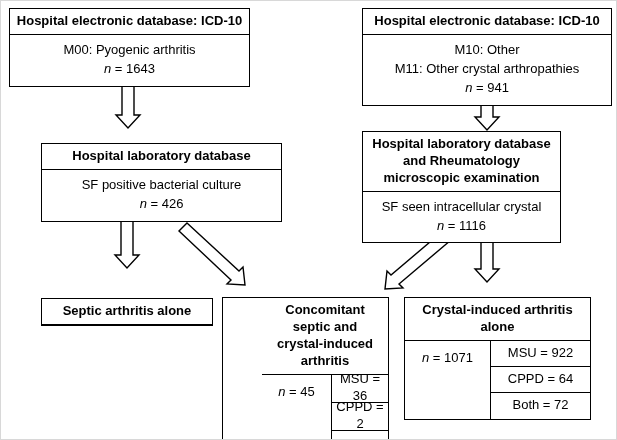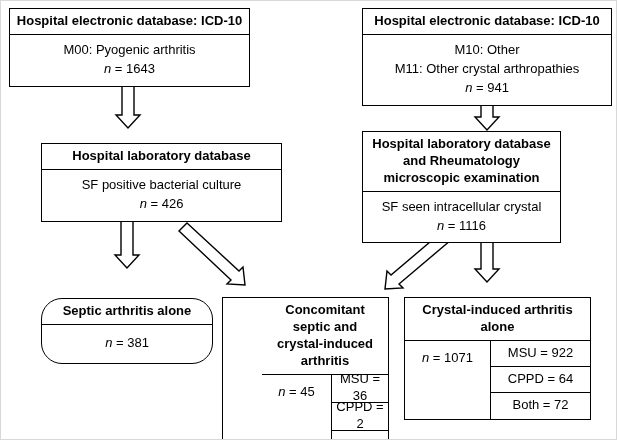--- a/index.html
+++ b/index.html
@@ -99,25 +99,22 @@
   </div>
 
   <div class="box" style="left:361px; top:130px; width:199px;">
     <div class="hdr">Hospital laboratory database and Rheumatology microscopic examination</div>
     <div class="bdy">
       <div>SF seen intracellular crystal</div>
       <div class="nval">n = 1116</div>
     </div>
   </div>
 
-  <div class="box" style="left:40px; top:297px; width:172px;border-radius:21px;">
+  <div class="box" style="left:40px; top:297px; width:172px;">
     <div class="hdr">Septic arthritis alone</div>
-    <div class="bdy" style="padding-top:9px; padding-bottom:10px;">
-      <div class="nval">n = 381</div>
-    </div>
   </div>
 
   <div class="box box-concomitant" style="left:221px; top:296px; width:167px;padding-left:39px;">
     <div class="hdr">Concomitant septic and crystal-induced arthritis</div>
     <div class="tbl">
       <div class="ncell">
         <div class="nval">n = 45</div>
       </div>
       <div class="rows">
         <div class="trow">MSU = 36</div>

